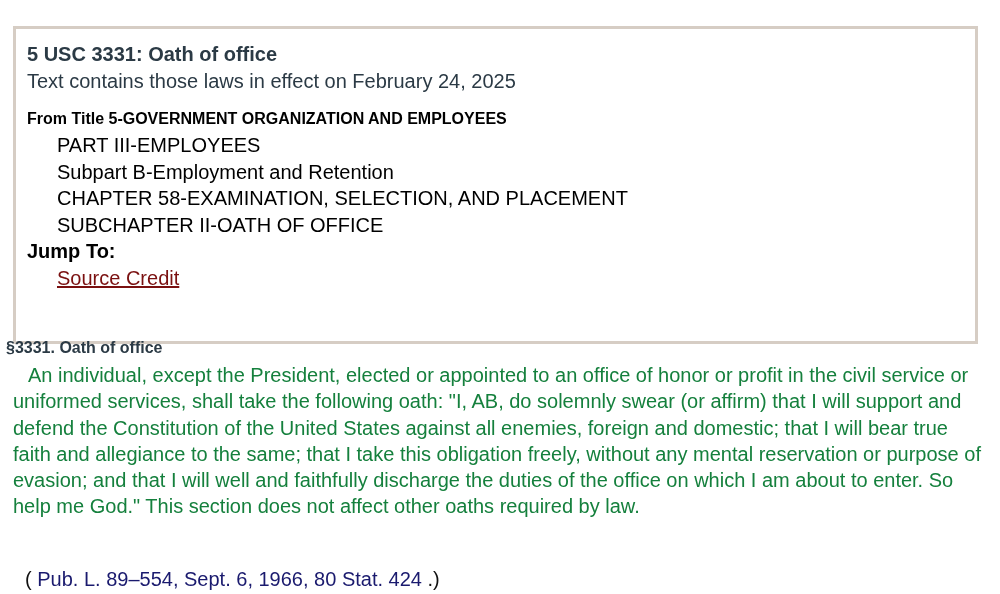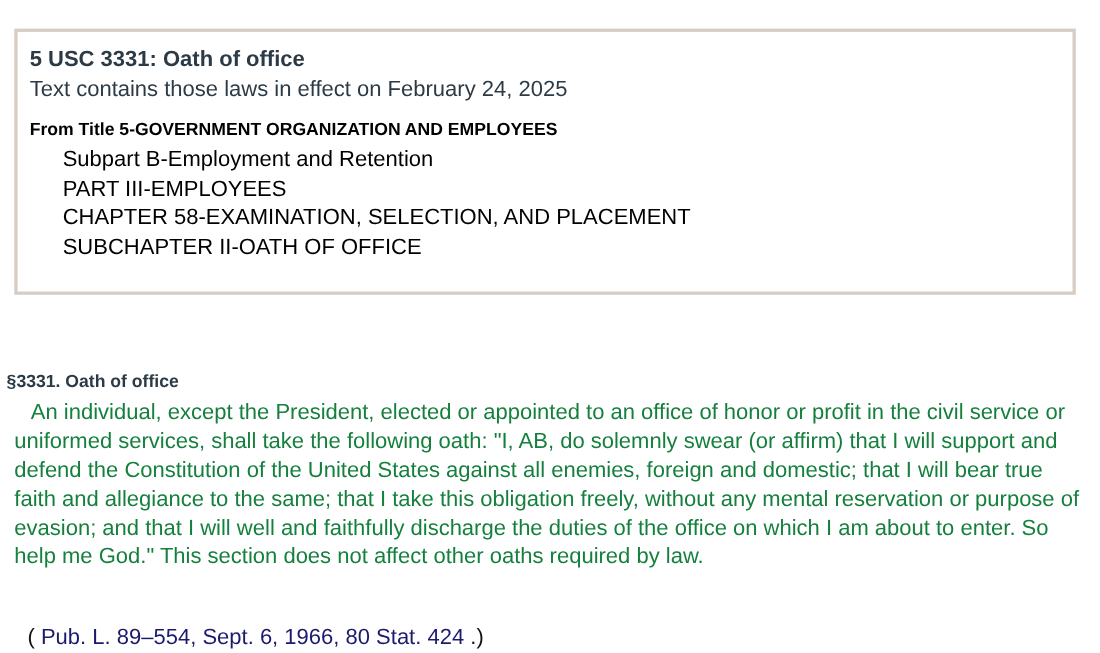--- a/index.html
+++ b/index.html
@@ -10,21 +10,21 @@
       height: 594px;
       overflow: hidden;
       font-family: "Liberation Sans", sans-serif;
       color: #000;
     }
     .head-box {
       position: absolute;
       left: 13px;
       top: 26px;
       width: 965px;
-      height: 242px;
+      height: 318px;
       border: 3px solid #d6cdc4;
       box-sizing: border-box;
       background: #fff;
       padding: 12px 0 0 11px;
     }
     .code-title {
       font-size: 20px;
       font-weight: bold;
       color: #2b3a45;
       line-height: 27px;
@@ -98,23 +98,25 @@
       cursor: pointer;
     }
   </style>
 </head>
 <body>
 
 <div class="head-box">
   <p class="code-title">5 USC 3331: Oath of office</p>
   <p class="effective">Text contains those laws in effect on February 24, 2025</p>
   <p class="from-title">From Title 5-GOVERNMENT ORGANIZATION AND EMPLOYEES</p>
+  <p class="hier">PART III-EMPLOYEES</p>
   <p class="hier">Subpart B-Employment and Retention</p>
-  <p class="hier">PART III-EMPLOYEES</p>
   <p class="hier">CHAPTER 58-EXAMINATION, SELECTION, AND PLACEMENT</p>
   <p class="hier">SUBCHAPTER II-OATH OF OFFICE</p>
+  <p class="jump-label">Jump To:</p>
+  <a class="jump-link">Source Credit</a>
 </div>
 
 <h3 class="section-heading">§3331. Oath of office</h3>
 
 <p class="section-body">An individual, except the President, elected or appointed to an office of honor or profit in the civil service or uniformed services, shall take the following oath: "I, AB, do solemnly swear (or affirm) that I will support and defend the Constitution of the United States against all enemies, foreign and domestic; that I will bear true faith and allegiance to the same; that I take this obligation freely, without any mental reservation or purpose of evasion; and that I will well and faithfully discharge the duties of the office on which I am about to enter. So help me God." This section does not affect other oaths required by law.</p>
 
 <p class="source-credit"><span>( </span><a>Pub. L. 89–554, Sept. 6, 1966, 80 Stat. 424</a><span> .)</span></p>
 
 </body></html>

